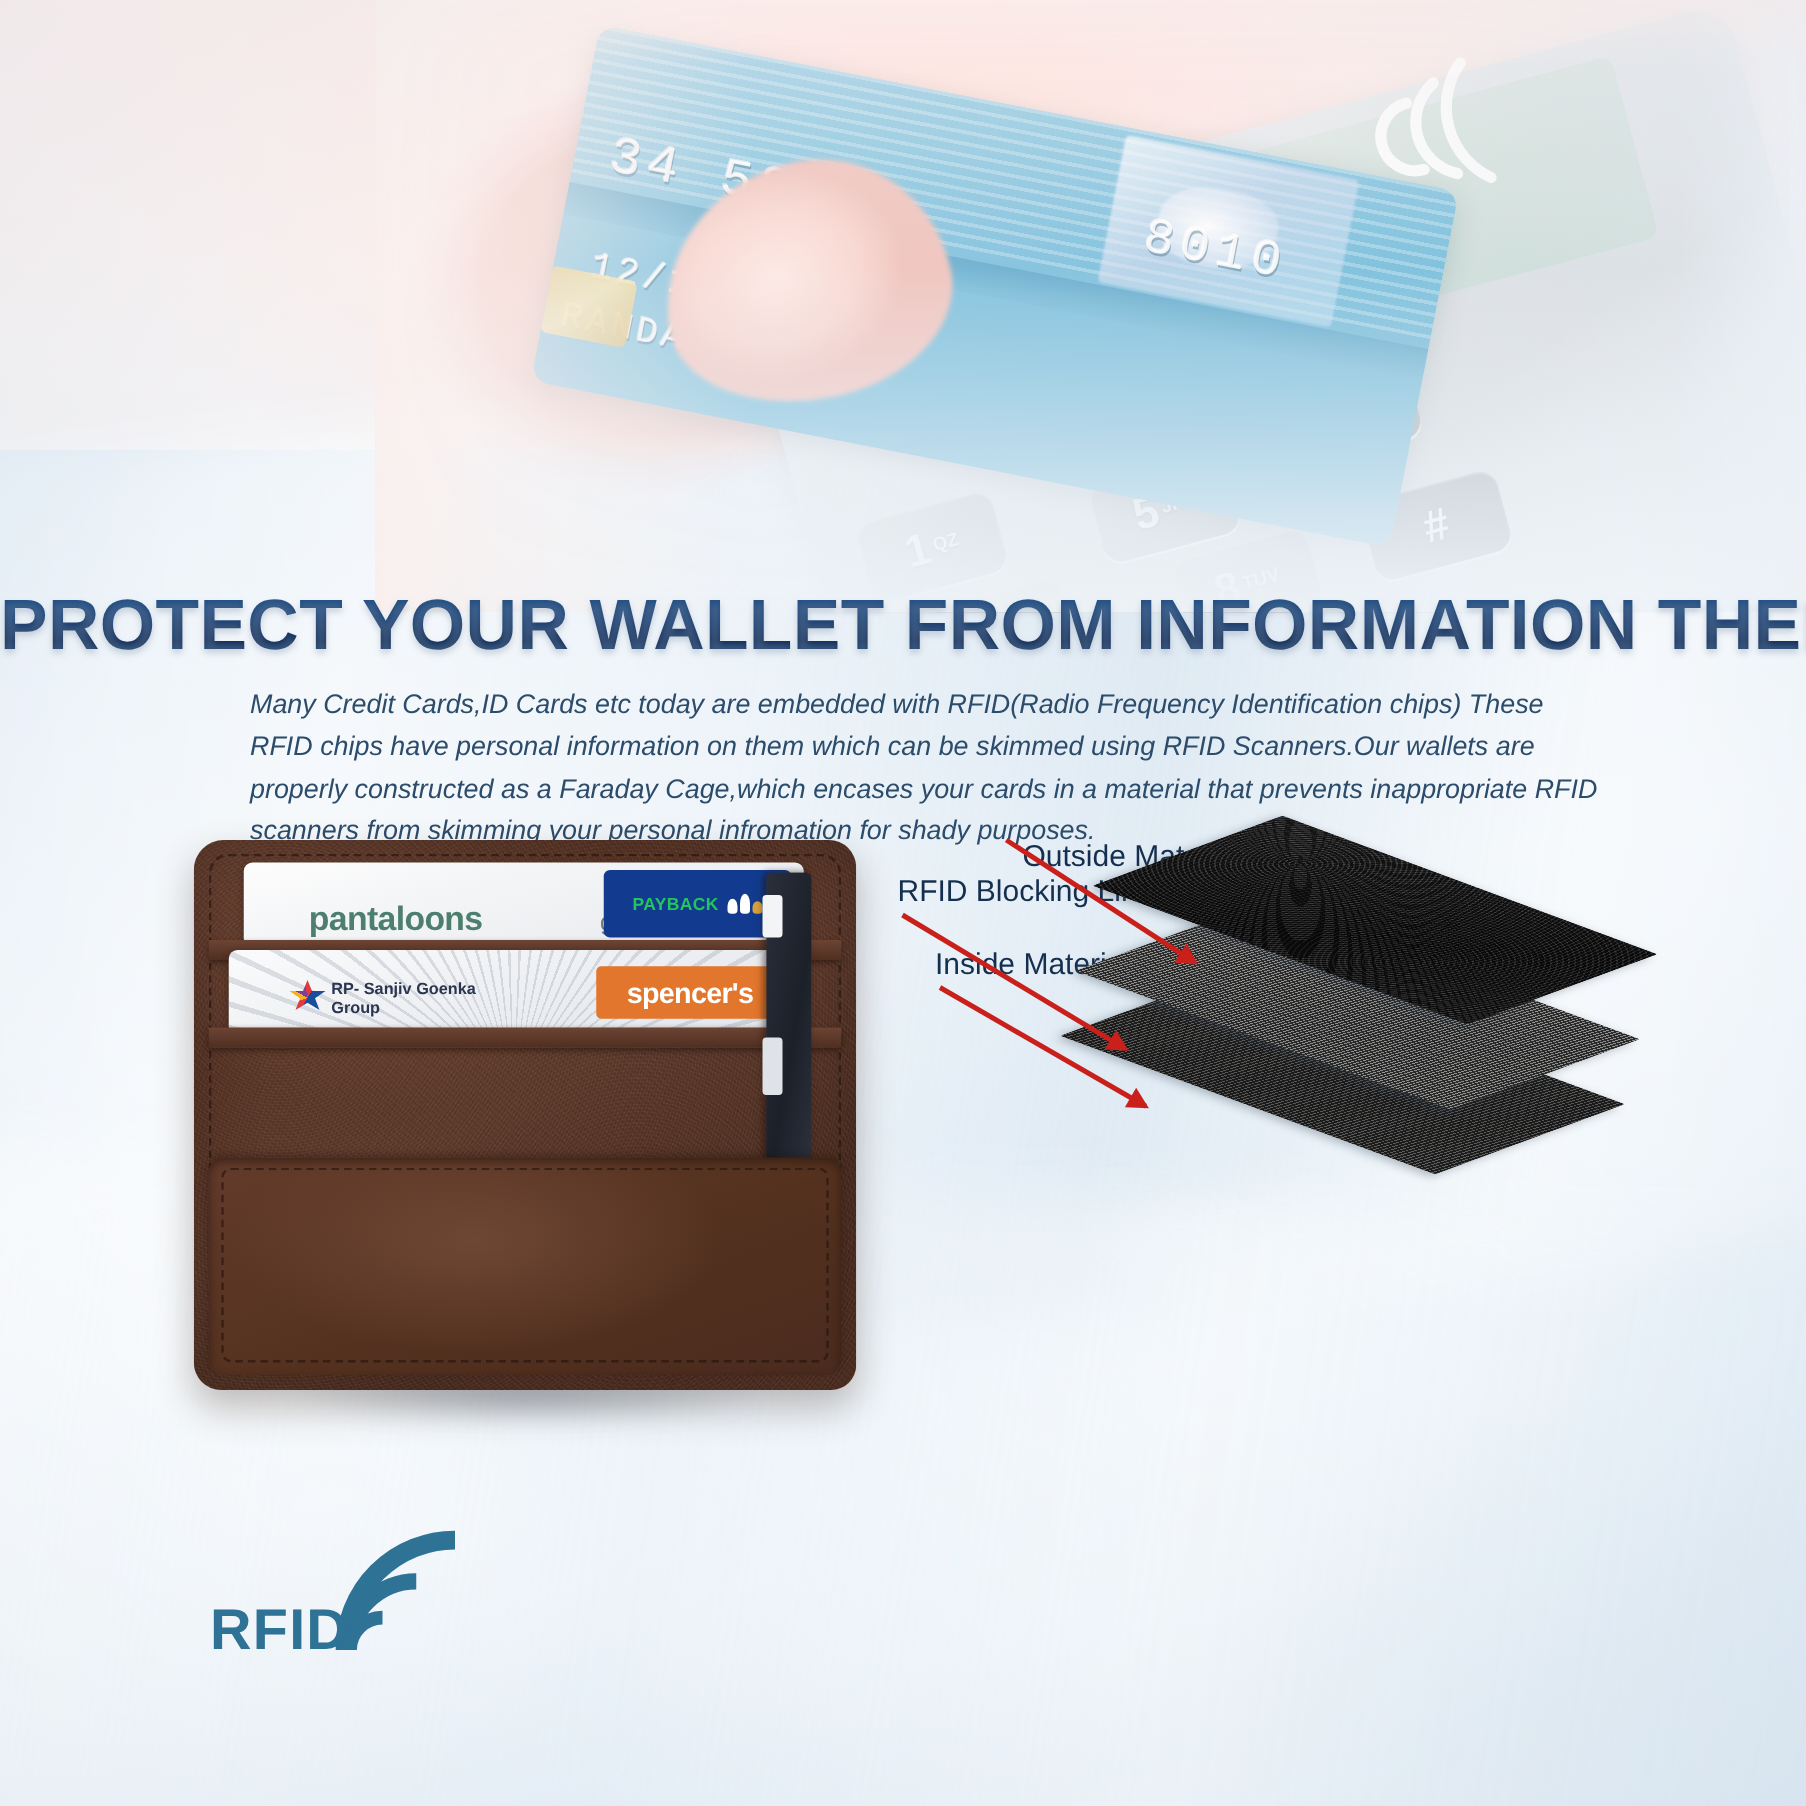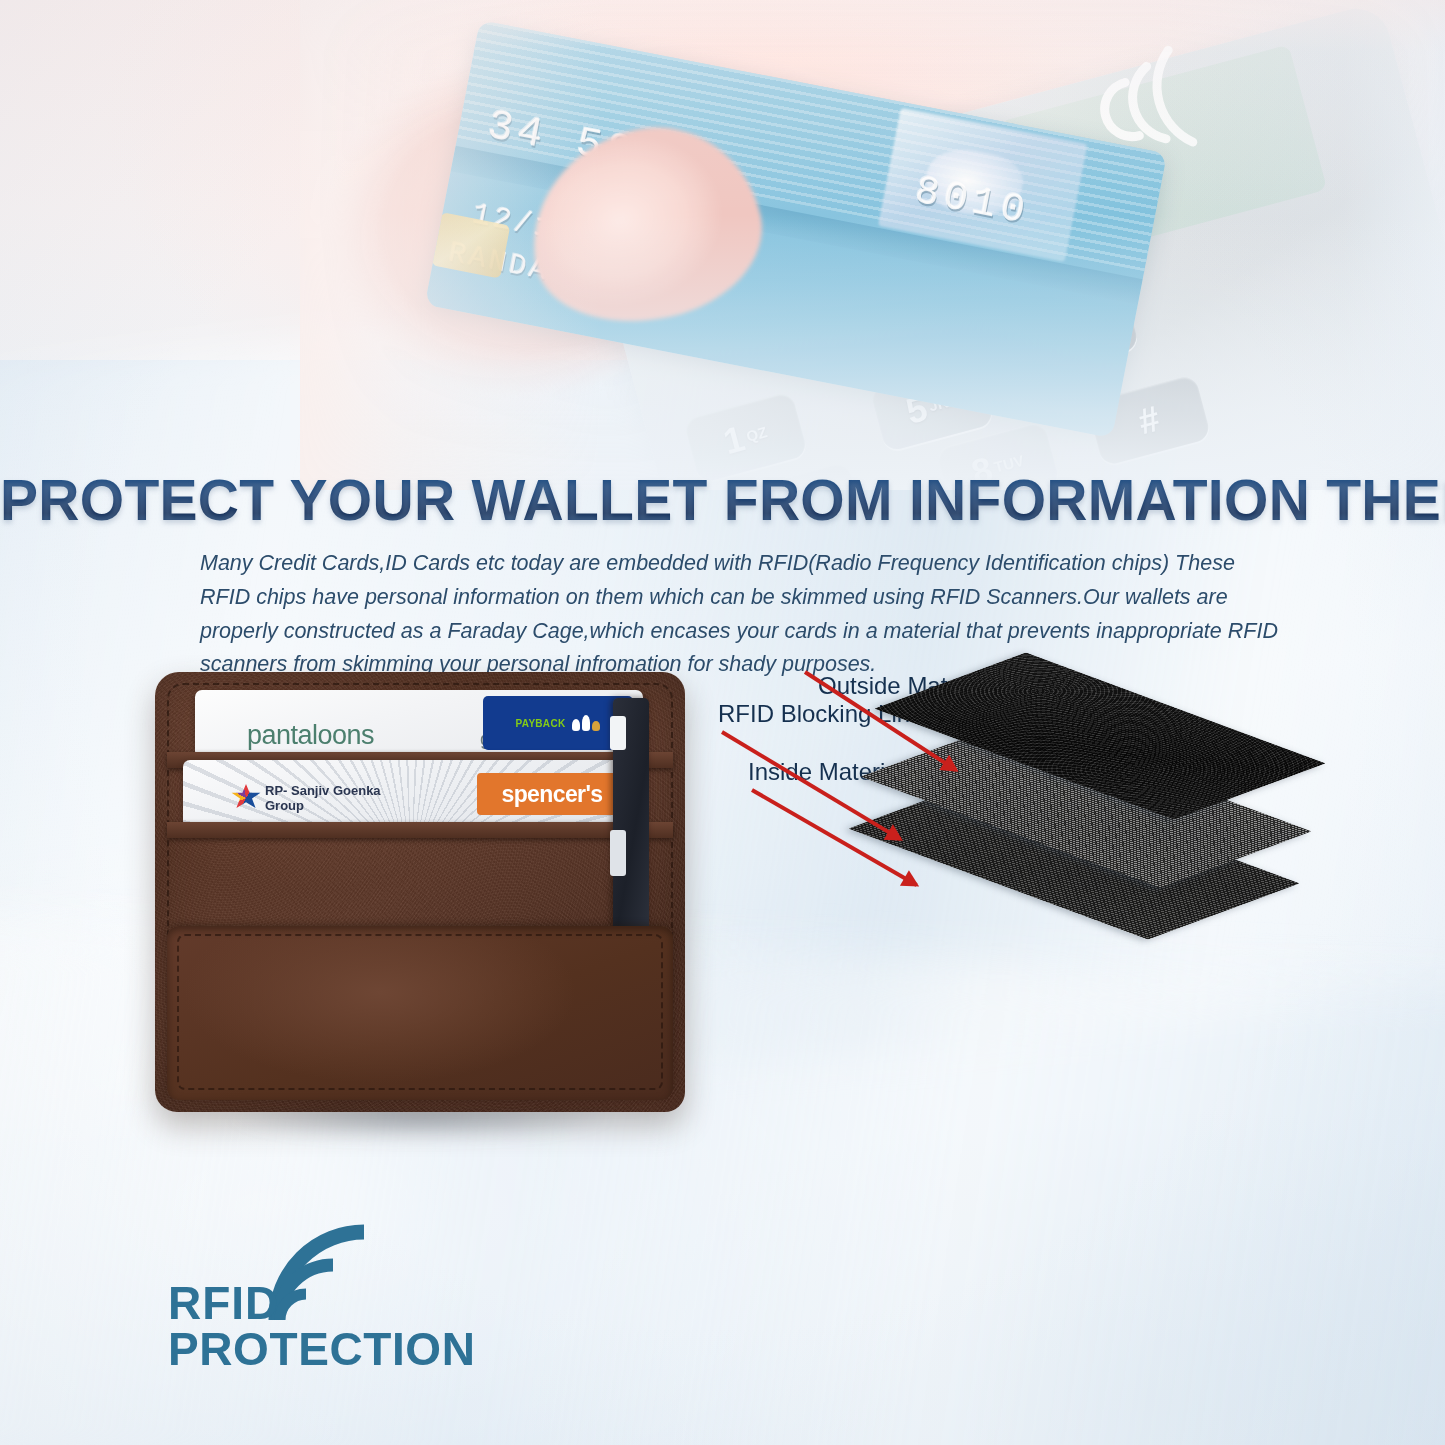--- a/index.html
+++ b/index.html
@@ -208,28 +208,28 @@
     background:linear-gradient(165deg,#fdfdfd 0%,#f3f4f6 40%,#e7e9ec 100%);}
   .card2{left:28px;top:88px;width:456px;
     background:linear-gradient(165deg,#fbfbfc 0%,#eef0f3 45%,#e2e5ea 100%);}
   .card3{left:18px;top:158px;width:460px;
     background:linear-gradient(100deg,#f9b4c7 0%,#fbd79a 20%,#fdf1c8 42%,#f2f6f6 66%,#b9e6f2 88%,#9fdcee 100%);}
   .card2 .rays{
     position:absolute;inset:0;
     background:repeating-conic-gradient(from 200deg at 50% 160%, rgba(140,150,165,.28) 0deg 1.1deg, rgba(255,255,255,0) 1.1deg 4.5deg);
   }
   .card-txt{position:absolute;white-space:nowrap;}
-  .pantaloons{left:52px;top:30px;font-size:27px;color:#4c7f6e;letter-spacing:-.5px;font-weight:normal;}
+  .pantaloons{left:52px;top:30px;font-size:27px;color:#4c7f6e;letter-spacing:-.5px;font-weight:bold;}
   .greencard{left:285px;top:38px;font-size:19px;color:#6c7a7a;}
   .payback{
     position:absolute;right:10px;top:6px;width:150px;height:54px;
     background:#123b8f;border-radius:5px;
     display:flex;align-items:center;justify-content:center;gap:7px;
   }
-  .payback .pb-t{color:#84cc16;font-size:10px;font-weight:bold;letter-spacing:.3px;}
+  .payback .pb-t{color:#22c55e;font-size:14px;font-weight:bold;letter-spacing:.3px;}
   .payback .pb-dots{display:flex;gap:2px;align-items:flex-end;}
   .payback .pb-dots i{display:block;width:8px;height:12px;background:#fff;border-radius:50% 50% 3px 3px;}
   .payback .pb-dots i:nth-child(2){height:16px;}
   .payback .pb-dots i:nth-child(3){height:10px;background:#d8a23b;}
   .rpsg{left:82px;top:24px;font-size:13px;color:#2a3550;font-weight:bold;line-height:1.15;white-space:pre-line;}
   .rpsg-mark{
     position:absolute;left:48px;top:24px;width:30px;height:26px;
     background:
       conic-gradient(from 210deg at 50% 55%, #e03a3e 0deg 40deg, #f6b21b 40deg 90deg, #7e3f98 90deg 140deg, #e03a3e 140deg 180deg, #1a4e9b 180deg 360deg);
     clip-path:polygon(50% 0%,62% 34%,98% 34%,70% 56%,82% 92%,50% 70%,18% 92%,30% 56%,2% 34%,38% 34%);
@@ -470,16 +470,15 @@
       </g>
       <g fill="none" stroke="#2e7296" stroke-width="13">
         <path d="M14 100 A 55 55 0 0 1 69 45" transform="translate(0,0)"></path>
       </g>
       <g fill="none" stroke="#2e7296" stroke-width="11">
         <path d="M16 100 A 26 26 0 0 1 42 74"></path>
       </g>
       <circle cx="16" cy="100" r="0" fill="#2e7296"></circle>
     </svg>
     <div class="rfid-word">RFID</div>
-    <div class="rfid-word2">PROTECTION</div>
   </div>
 
 </div>
 
 </body></html>

